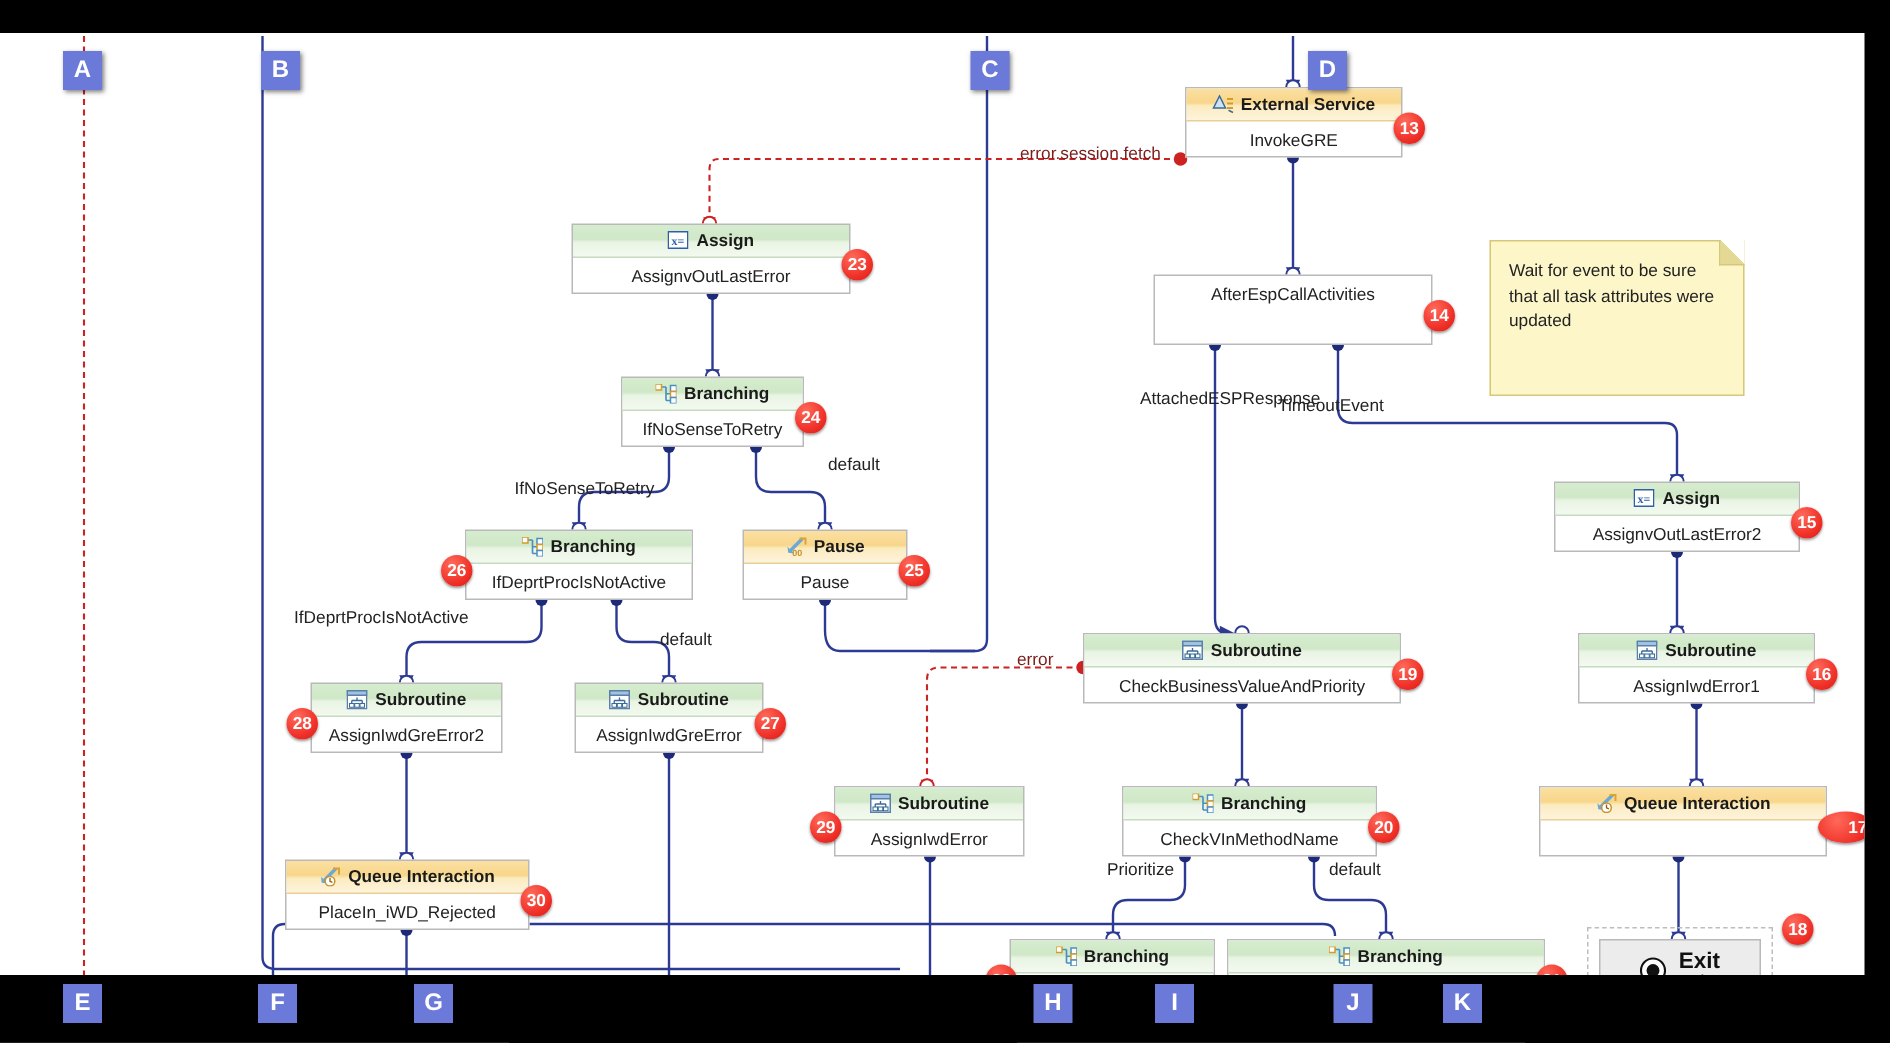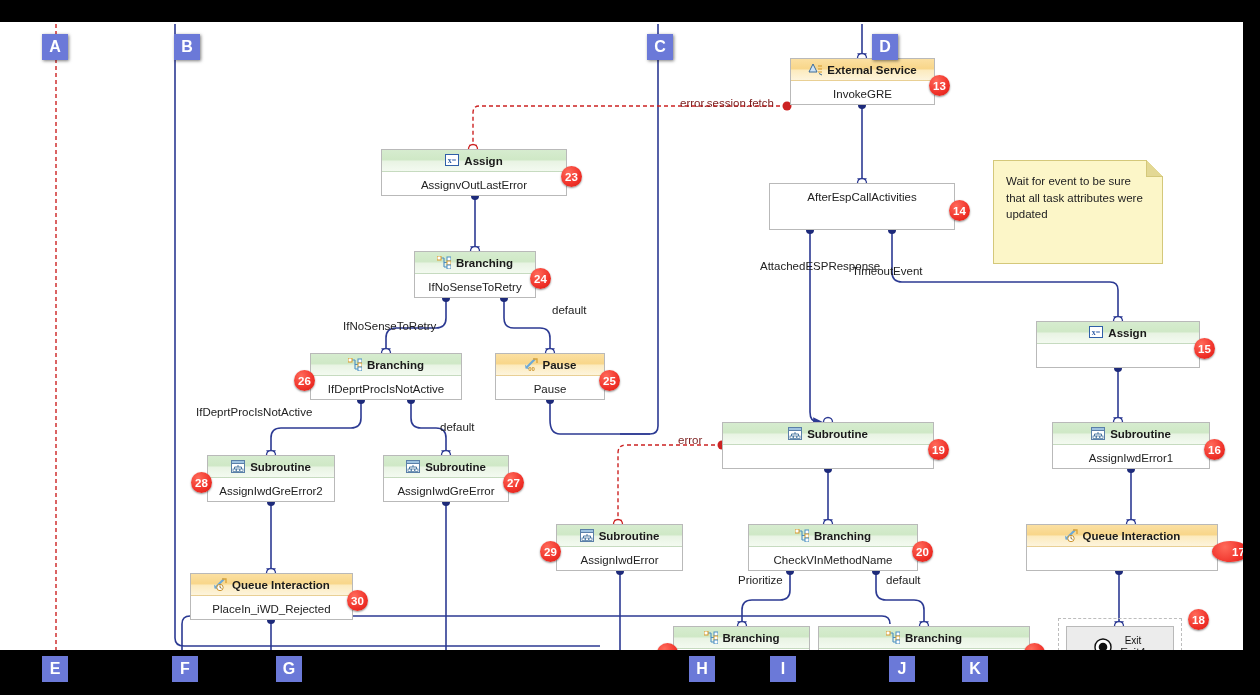--- a/index.html
+++ b/index.html
@@ -13,21 +13,21 @@
   .node .hdr{height:21px;display:flex;align-items:center;justify-content:center;gap:5px;
              font-size:11.5px;font-weight:bold;color:#1a1a1a;border-bottom:1px solid rgba(0,0,0,.07);}
   .node .body{height:25px;display:flex;align-items:center;justify-content:center;
               font-size:11.5px;color:#222;white-space:nowrap;}
   
   .green .hdr{background:linear-gradient(to bottom,#d6eccf 0%,#cfe8c6 45%,#e9f4e4 55%,#f3faf0 100%);}
   .gold  .hdr{background:linear-gradient(to bottom,#fbe0a2 0%,#f8d68a 45%,#fcebbf 55%,#fdf4dc 100%);}
   .gray  {background:#ececec;border:1px solid #b9b9b9;}
   .gray .inner{height:100%;display:flex;align-items:center;justify-content:center;gap:8px;}
   .gray .col{display:flex;flex-direction:column;align-items:center;line-height:1.15;}
-  .gray .t1{font-size:10px;font-weight:normal;color:#111;}
+  .gray .t1{font-size:15px;font-weight:bold;color:#111;}
   .gray .t2{font-size:11.5px;color:#222;}
 
   .selbox{position:absolute;border:1px dashed #bdbdbd;box-sizing:border-box;}
 
   
   .ic{width:14px;height:13px;display:inline-block;position:relative;flex:0 0 auto;}
   .ic svg{display:block;}
 
   
   .badge{position:absolute;width:21px;height:21px;border-radius:50%;
@@ -203,20 +203,21 @@
         <div class="node green" style="left: 1036px; top: 299px; width: 164px; height: 47px;">
           <div class="hdr">
             <span class="ic">
               <svg width="14" height="12" viewBox="0 0 14 12">
                 <rect x="0.5" y="0.5" width="13" height="11" fill="#fff" stroke="#2f5fa8"></rect>
                 <text x="7" y="9" font-size="8" text-anchor="middle" fill="#2f5fa8" font-family="Liberation Serif,serif">x=</text>
               </svg>
             </span>
             <span>Assign</span>
           </div>
+          <div class="body">AssignvOutLastError2</div>
         </div>
         <div class="badge" style="left: 1194px; top: 316px;">15</div>
         <div class="node green" style="left: 1052px; top: 400px; width: 158px; height: 47px;">
           <div class="hdr">
             <span class="ic">
               <svg width="14" height="13" viewBox="0 0 14 13">
                 <rect x="0.5" y="0.5" width="13" height="12" fill="#fff" stroke="#5a7fa8"></rect>
                 <rect x="0.5" y="0.5" width="13" height="3" fill="#9fc3e0" stroke="#5a7fa8"></rect>
                 <path d="M7 5 V7 M3.5 7 H10.5 M3.5 7 V9 M10.5 7 V9" stroke="#3a6b99" fill="none" stroke-width="0.9"></path>
                 <rect x="5.5" y="9" width="3" height="2.5" fill="#fff" stroke="#3a6b99" stroke-width="0.7"></rect>
@@ -251,20 +252,21 @@
                 <rect x="0.5" y="0.5" width="13" height="12" fill="#fff" stroke="#5a7fa8"></rect>
                 <rect x="0.5" y="0.5" width="13" height="3" fill="#9fc3e0" stroke="#5a7fa8"></rect>
                 <path d="M7 5 V7 M3.5 7 H10.5 M3.5 7 V9 M10.5 7 V9" stroke="#3a6b99" fill="none" stroke-width="0.9"></path>
                 <rect x="5.5" y="9" width="3" height="2.5" fill="#fff" stroke="#3a6b99" stroke-width="0.7"></rect>
                 <rect x="2" y="9" width="3" height="2.5" fill="#fff" stroke="#3a6b99" stroke-width="0.7"></rect>
                 <rect x="9" y="9" width="3" height="2.5" fill="#fff" stroke="#3a6b99" stroke-width="0.7"></rect>
               </svg>
             </span>
             <span>Subroutine</span>
           </div>
+          <div class="body">CheckBusinessValueAndPriority</div>
         </div>
         <div class="badge" style="left: 928px; top: 417px;">19</div>
         <div class="node green" style="left: 748px; top: 502px; width: 170px; height: 47px;">
           <div class="hdr">
             <span class="ic">
               <svg width="14" height="13" viewBox="0 0 14 13">
                 <path d="M3 2 H7 M7 2 V11 M7 6.5 H11 M7 11 H11" stroke="#4a8ec2" fill="none" stroke-width="1.1"></path>
                 <rect x="0" y="0" width="4" height="4" fill="#fff" stroke="#d59a2a"></rect>
                 <rect x="10" y="1" width="4" height="4" fill="#fff" stroke="#4a8ec2"></rect>
                 <rect x="10" y="5" width="4" height="4" fill="#fff" stroke="#d59a2a"></rect>

